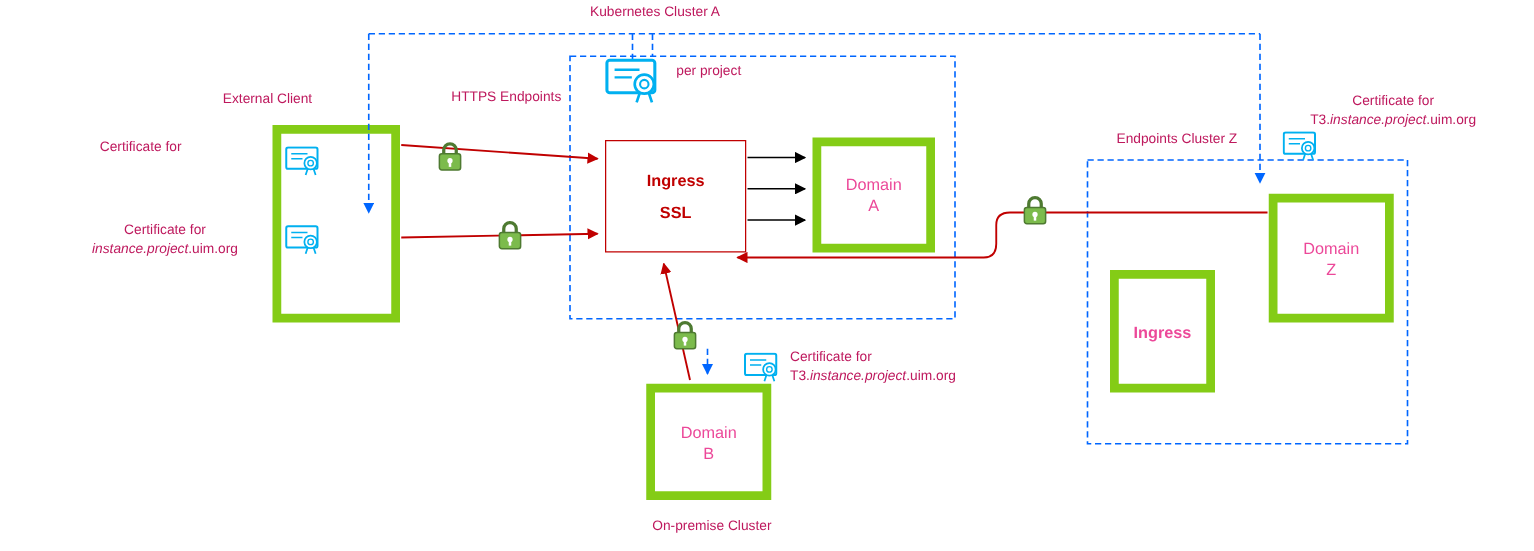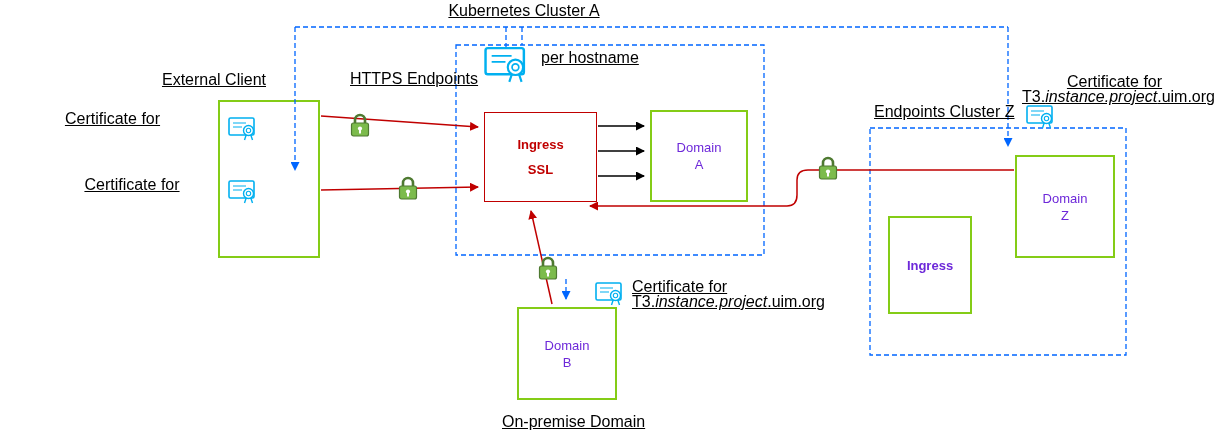--- a/index.html
+++ b/index.html
@@ -2,27 +2,27 @@
 <html><head>
 <meta charset="utf-8">
 <title>Kubernetes Cluster Certificates Diagram</title>
 <style>
   * { margin:0; padding:0; box-sizing:border-box; }
   html,body { background:#ffffff; }
   body { font-family:"Liberation Sans", sans-serif; color:#000; }
   .canvas { position:relative; width:1227px; height:441px; background:#fff; overflow:hidden; }
   .overlay { position:absolute; left:0; top:0; z-index:5; pointer-events:none; }
   .box {
-    position:absolute; background:#fff; border:2px solid #84cc16; z-index:2;
+    position:absolute; background:#fff; border:7px solid #84cc16; z-index:2;
     display:flex; flex-direction:column; align-items:center; justify-content:center;
-    font-size:13px; line-height:17px; text-align:center; color:#6d28d9;
+    font-size:13px; line-height:17px; text-align:center; color:#ec4899;
   }
   .red-box { border:1.5px solid #c00000; color:#c00000; font-weight:700; row-gap:8px; }
   .bold { font-weight:700; }
-  .label { position:absolute; z-index:6; font-size:16px; line-height:15px; color:#000000; white-space:nowrap;text-decoration:underline; }
+  .label { position:absolute; z-index:6; font-size:11px; line-height:15px; color:#be185d; white-space:nowrap; }
   .center { text-align:center; }
   .multiline { white-space:normal; }
   i { font-style:italic; }
 </style>
 </head>
 <body>
 
 <div class="canvas">
 
   <div class="box" style="left:218px;top:100px;width:102px;height:158px;"></div>
@@ -116,30 +116,31 @@
   </svg>
 
   <div class="label center" style="left:444px;top:3px;width:160px;">Kubernetes Cluster A</div>
 
   <div class="label center" style="left:874px;top:104px;width:135px;">Endpoints Cluster Z</div>
 
   <div class="label center" style="left:158px;top:72px;width:112px;">External Client</div>
 
   <div class="label center" style="left:334px;top:71px;width:110px;margin-left:16px;">HTTPS Endpoints</div>
 
-  <div class="label" style="left:541px;top:50px;">per hostname</div>
+  <div class="label" style="left:541px;top:50px;">per project</div>
 
-  <div class="label center" style="left:502px;top:414px;width:135px;">On-premise Domain</div>
+  <div class="label center" style="left:502px;top:414px;width:135px;">On-premise Cluster</div>
 
   <div class="label center multiline" style="left:10px;top:111px;width:205px;">
     <div>Certificate for</div>
   </div>
 
   <div class="label center multiline" style="left:48px;top:177px;width:168px;">
     <div>Certificate for</div>
+    <div><span></span><i>instance.project</i><span>.uim.org</span></div>
   </div>
 
   <div class="label multiline" style="left:632px;top:279px;width:185px;">
     <div>Certificate for</div>
     <div><span>T3.</span><i>instance.project</i><span>.uim.org</span></div>
   </div>
 
   <div class="label center multiline" style="left:1022px;top:74px;width:185px;">
     <div>Certificate for</div>
     <div><span>T3.</span><i>instance.project</i><span>.uim.org</span></div>

